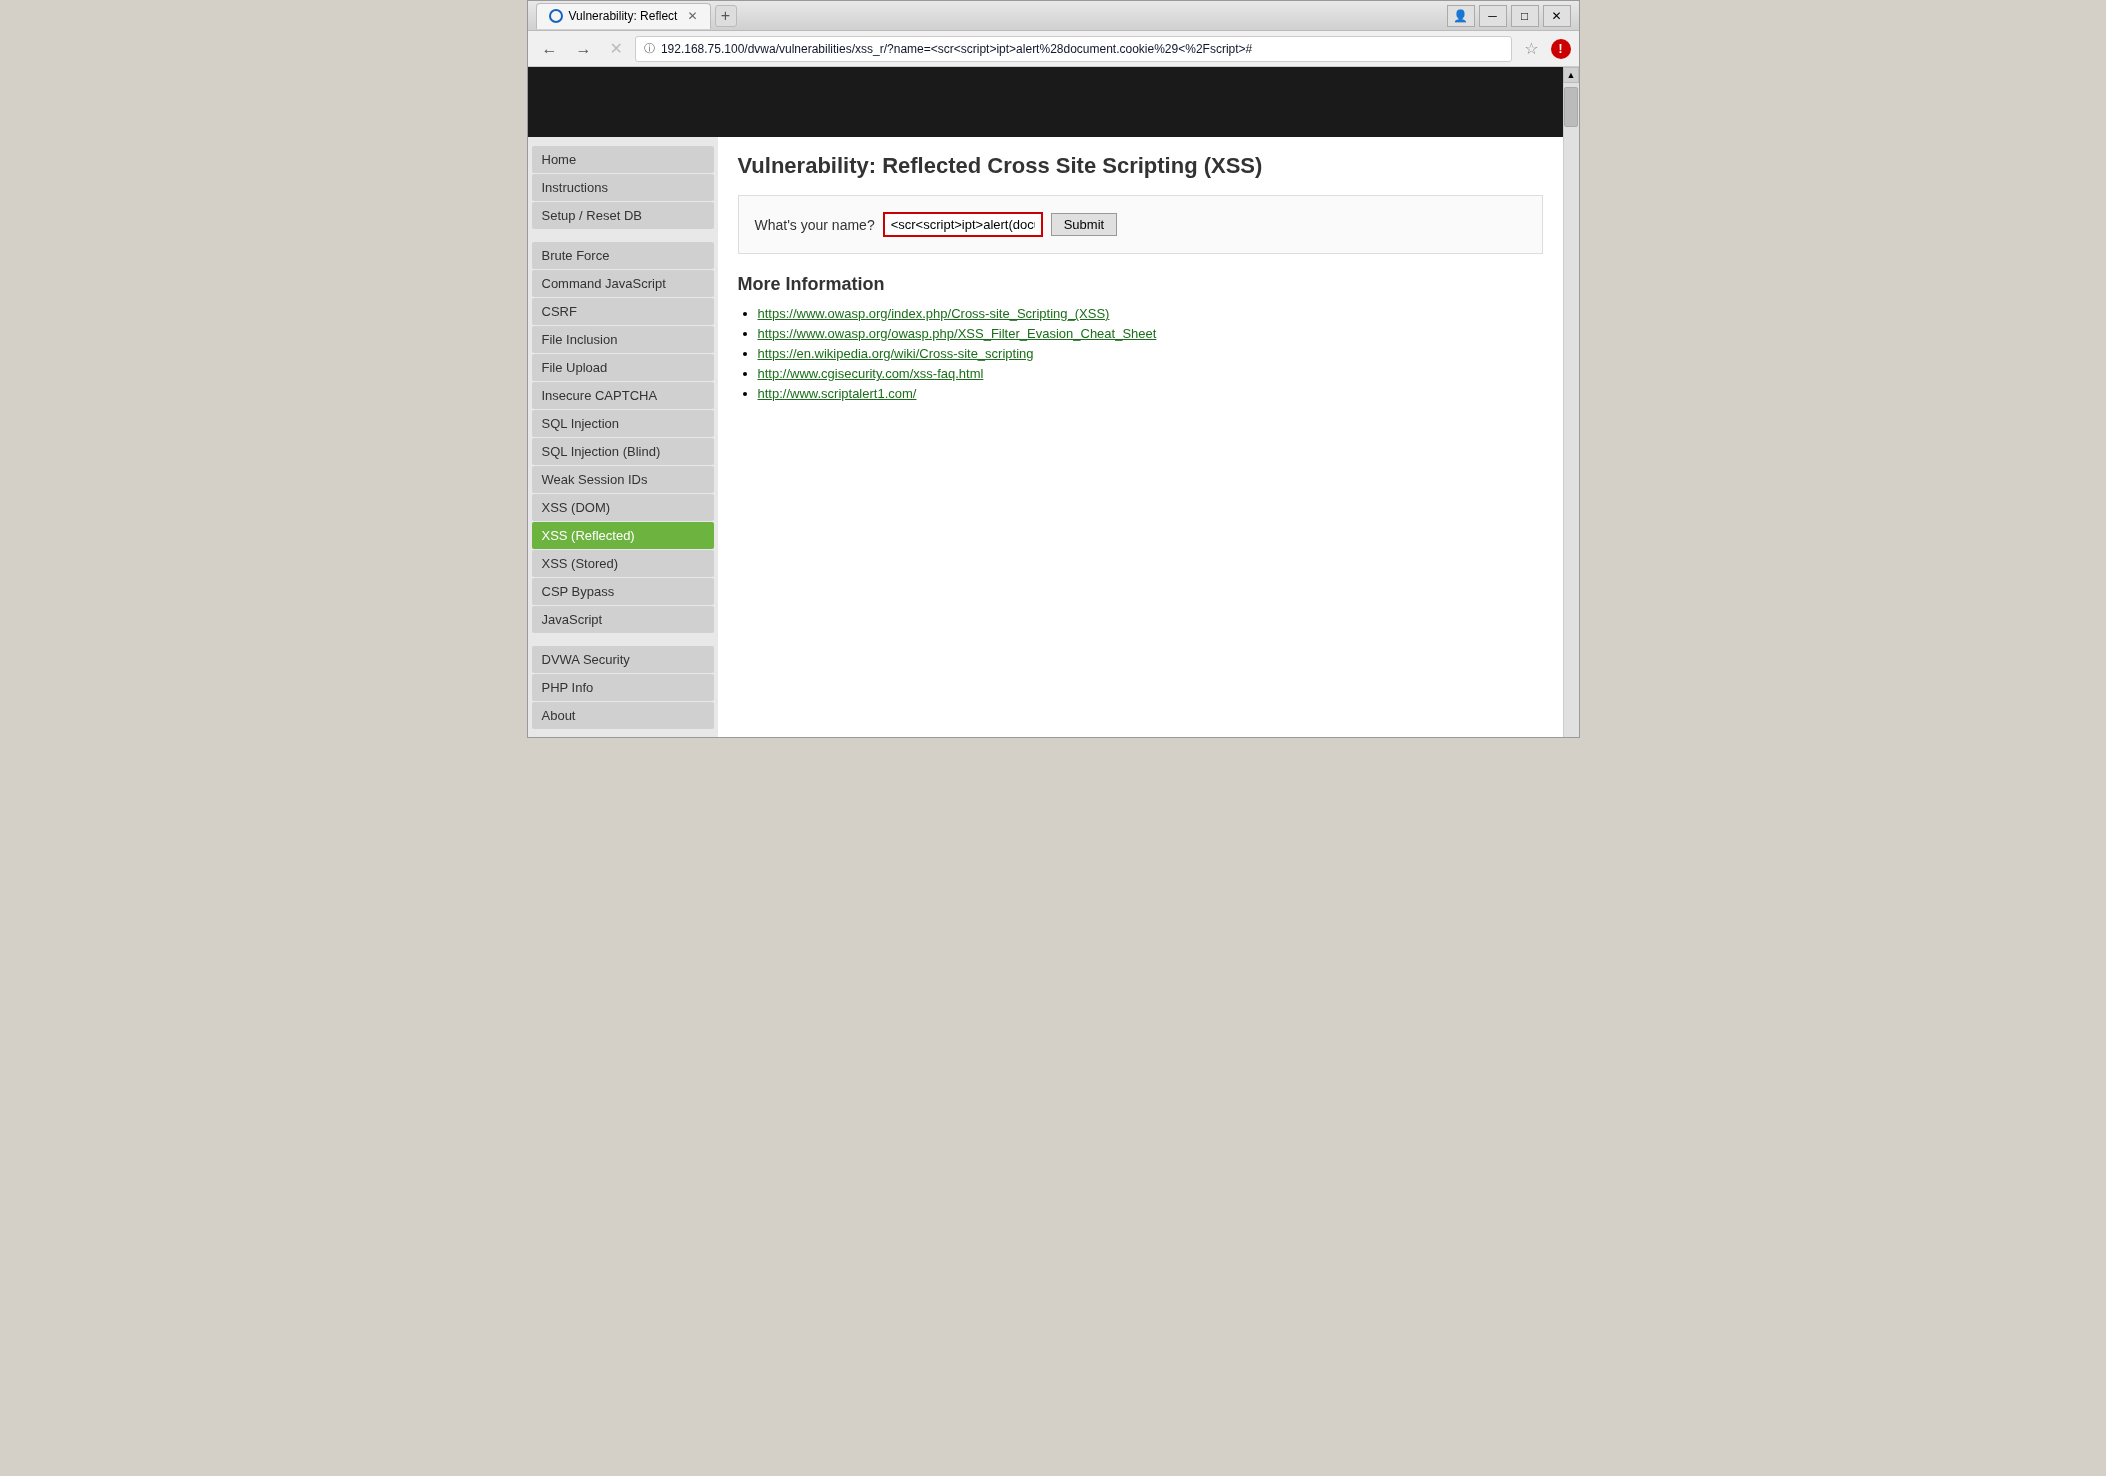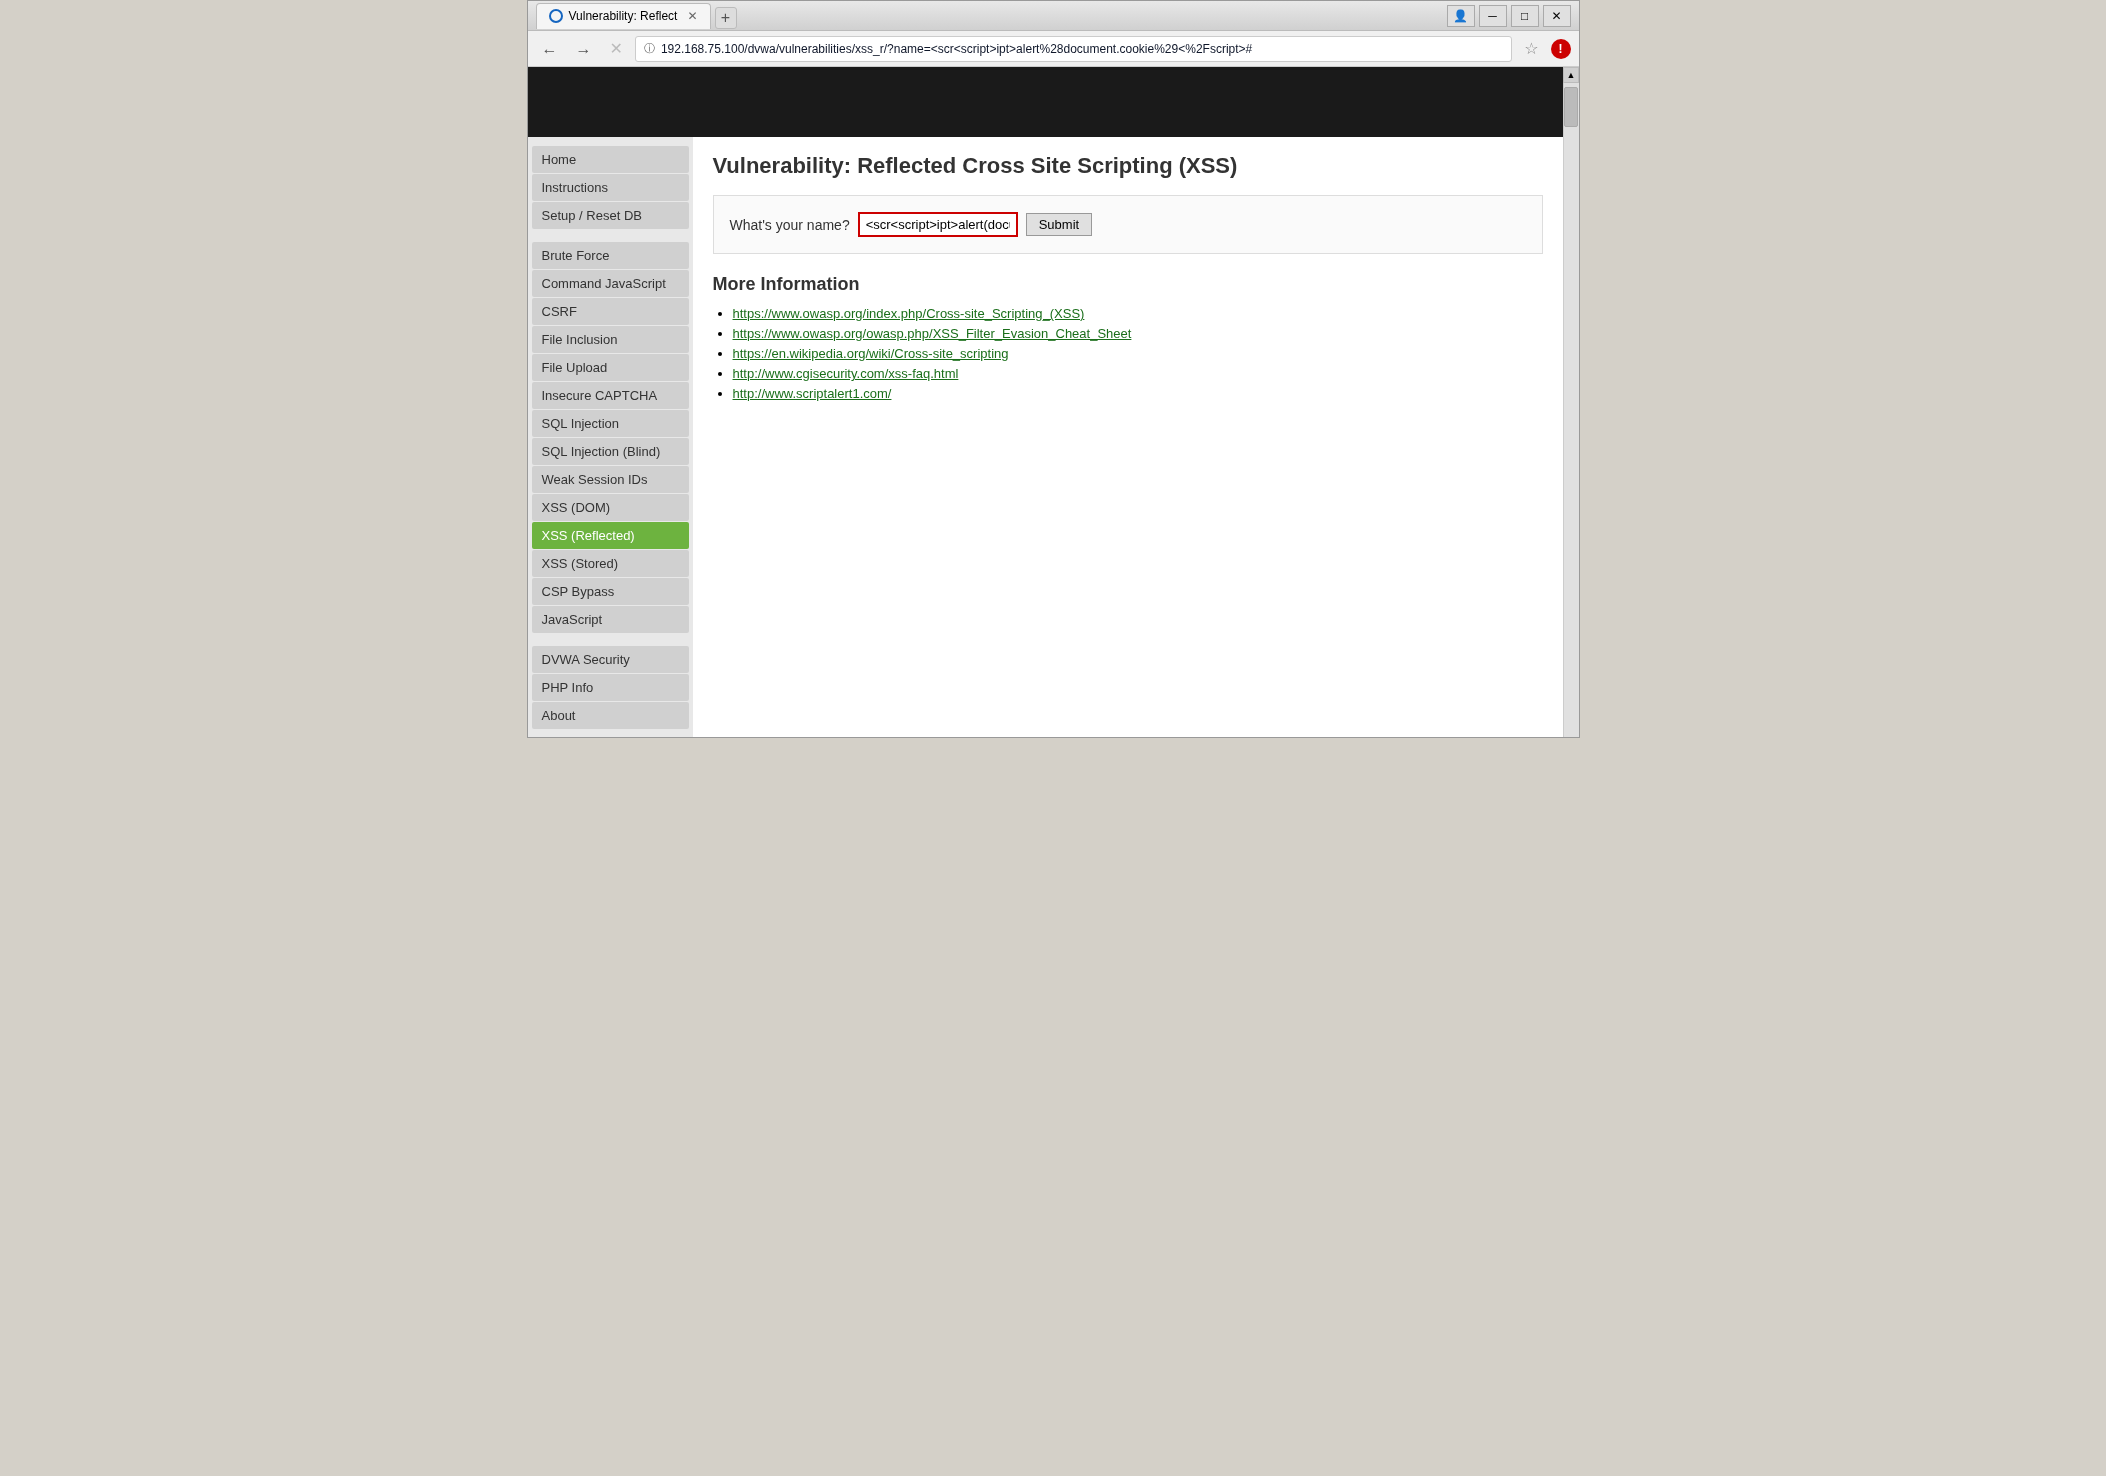--- a/index.html
+++ b/index.html
@@ -3,21 +3,21 @@
   <meta charset="utf-8">
   <style>
     * { margin: 0; padding: 0; box-sizing: border-box; }
     body { font-family: Arial, sans-serif; font-size: 14px; background: #d4d0c8; overflow: hidden; }
 
     
     .browser-window { width: 1053px; height: 738px; background: #f0f0f0; border: 1px solid #999; display: flex; flex-direction: column; }
     
     
     .title-bar { background: linear-gradient(to bottom, #e8e8e8, #d0d0d0); height: 30px; display: flex; align-items: center; padding: 0 8px; border-bottom: 1px solid #bbb; }
-    .tab-area { display: flex; align-items: flex-end; flex: 1; }
+    .tab-area { display: flex; align-items: center; flex: 1; }
     .tab { background: #f5f5f5; border: 1px solid #bbb; border-bottom: none; border-radius: 4px 4px 0 0; padding: 4px 12px; font-size: 12px; display: flex; align-items: center; gap: 6px; height: 26px; }
     .tab-favicon { width: 14px; height: 14px; border-radius: 50%; border: 2px solid #1565c0; display: inline-block; }
     .tab-close { cursor: pointer; color: #666; font-size: 12px; margin-left: 4px; }
     .new-tab-btn { background: #ddd; border: 1px solid #bbb; border-radius: 3px; width: 22px; height: 22px; display: flex; align-items: center; justify-content: center; cursor: pointer; margin-left: 4px; font-size: 16px; color: #555; }
     .window-controls { display: flex; gap: 4px; }
     .win-btn { width: 28px; height: 22px; background: #e0e0e0; border: 1px solid #aaa; display: flex; align-items: center; justify-content: center; cursor: pointer; font-size: 12px; }
 
     
     .nav-bar { background: #f0f0f0; height: 36px; display: flex; align-items: center; padding: 0 8px; gap: 6px; border-bottom: 1px solid #ccc; }
     .nav-btn { background: none; border: none; cursor: pointer; font-size: 16px; color: #555; padding: 2px 6px; }
@@ -49,21 +49,21 @@
     .alert-body { padding: 16px; }
     .alert-from { font-size: 14px; color: #333; margin-bottom: 10px; }
     .alert-message { font-family: 'Courier New', monospace; font-size: 12px; color: #333; margin-bottom: 16px; }
     .alert-btn-row { display: flex; justify-content: flex-end; }
     .alert-ok-btn { background: linear-gradient(to bottom, #6699ff, #4477ee); color: white; border: 1px solid #3366cc; padding: 5px 24px; font-size: 13px; cursor: pointer; border-radius: 3px; }
 
     
     .content-area { display: flex; flex: 1; }
     
     
-    .sidebar { width: 165px; background: #e8e8e8; padding: 8px 0; flex-shrink: 0; }
+    .sidebar { width: 190px; background: #e8e8e8; padding: 8px 0; flex-shrink: 0; }
     .sidebar-section { margin-bottom: 4px; }
     .sidebar-item { display: block; padding: 6px 10px; font-size: 13px; color: #333; cursor: pointer; border: none; background: #d0d0d0; margin: 1px 4px; border-radius: 2px; width: calc(100% - 8px); text-align: left; }
     .sidebar-item.active { background: #6db33f; color: white; }
     .sidebar-divider { height: 8px; }
     
     
     .main-content { flex: 1; padding: 16px 20px; background: white; overflow: hidden; }
     .page-title { font-size: 22px; font-weight: bold; color: #333; margin-bottom: 16px; }
     .form-area { border: 1px solid #ddd; padding: 16px; margin-bottom: 20px; background: #fafafa; }
     .form-row { display: flex; align-items: center; gap: 8px; }

